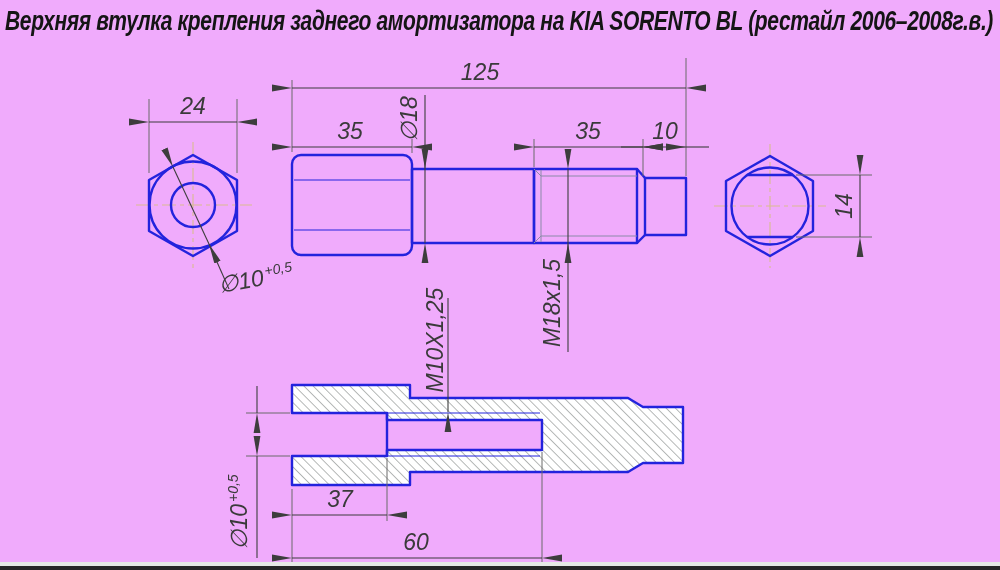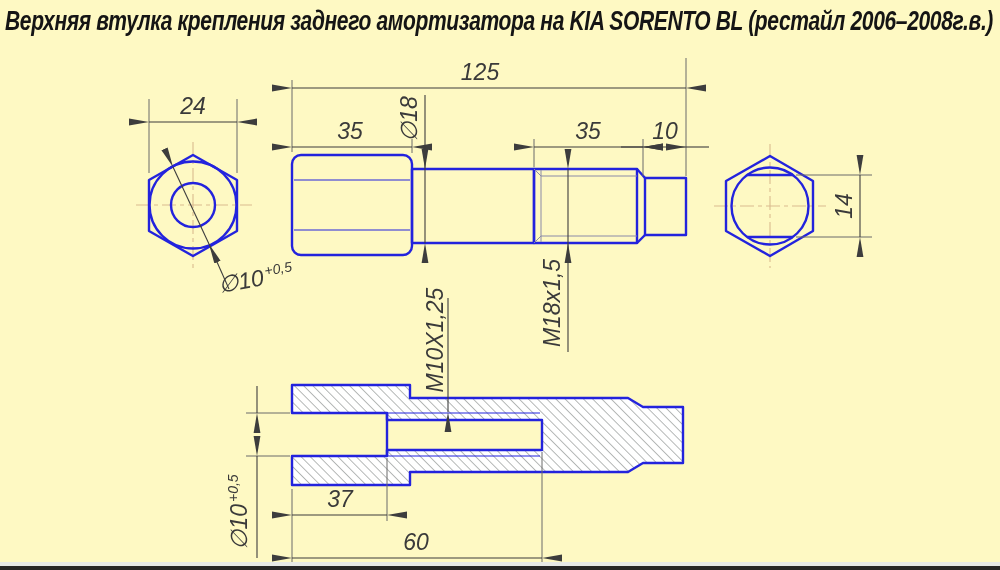--- a/index.html
+++ b/index.html
@@ -1,16 +1,16 @@
 <!DOCTYPE html>
 <html><head>
 <meta charset="utf-8">
 <style>
   html,body{margin:0;padding:0;background:#ffffff;}
-  .page{width:1000px;height:570px;position:relative;background:#fef9c3;overflow:hidden;
+  .page{width:1000px;height:570px;position:relative;background:#f0abfc;overflow:hidden;
         font-family:"Liberation Sans",sans-serif;text-align:right;}
   svg{display:block;}
   .title-text{font-family:"Liberation Sans",sans-serif;font-style:italic;font-weight:600;
               font-size:28px;fill:#151515;letter-spacing:-0.5px;}
   .outline{stroke:#2323dd;stroke-width:2.4;fill:none;stroke-linejoin:round;}
   .outline-thin{stroke:#2323dd;stroke-width:1;fill:none;}
   .thread-thin{stroke:#8a8aa8;stroke-width:1;fill:none;}
   .dimline{stroke:#3d3d3d;stroke-width:1.1;fill:none;}
   .extline{stroke:#6b6b6b;stroke-width:1;fill:none;}
   .centerline{stroke:#d9bc8f;stroke-width:1.1;fill:none;stroke-dasharray:14 4 4 4;}

